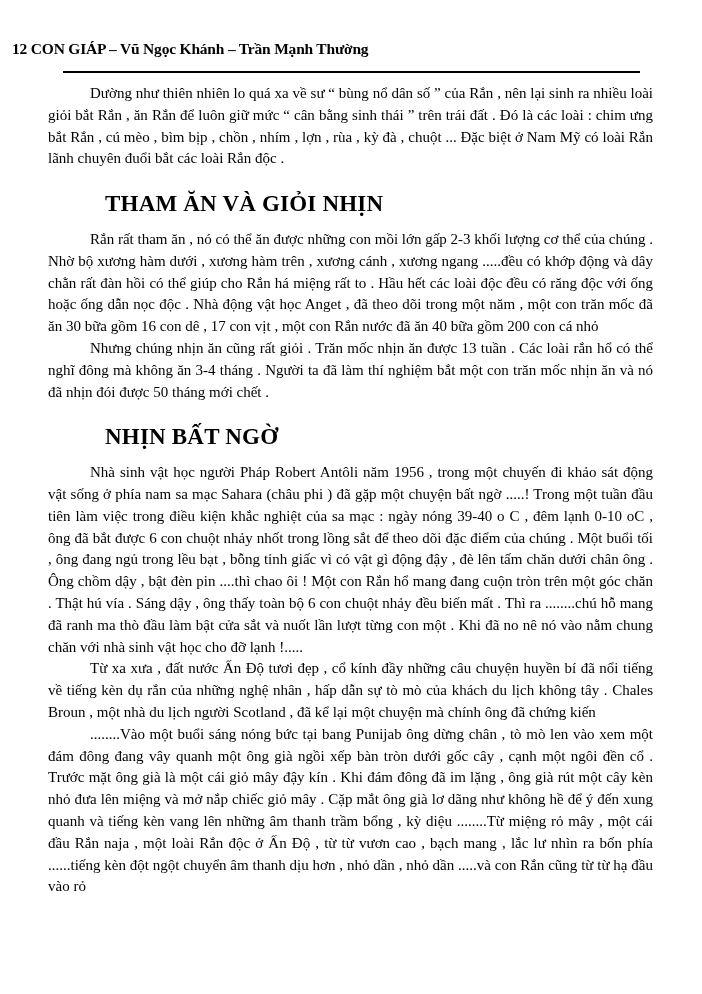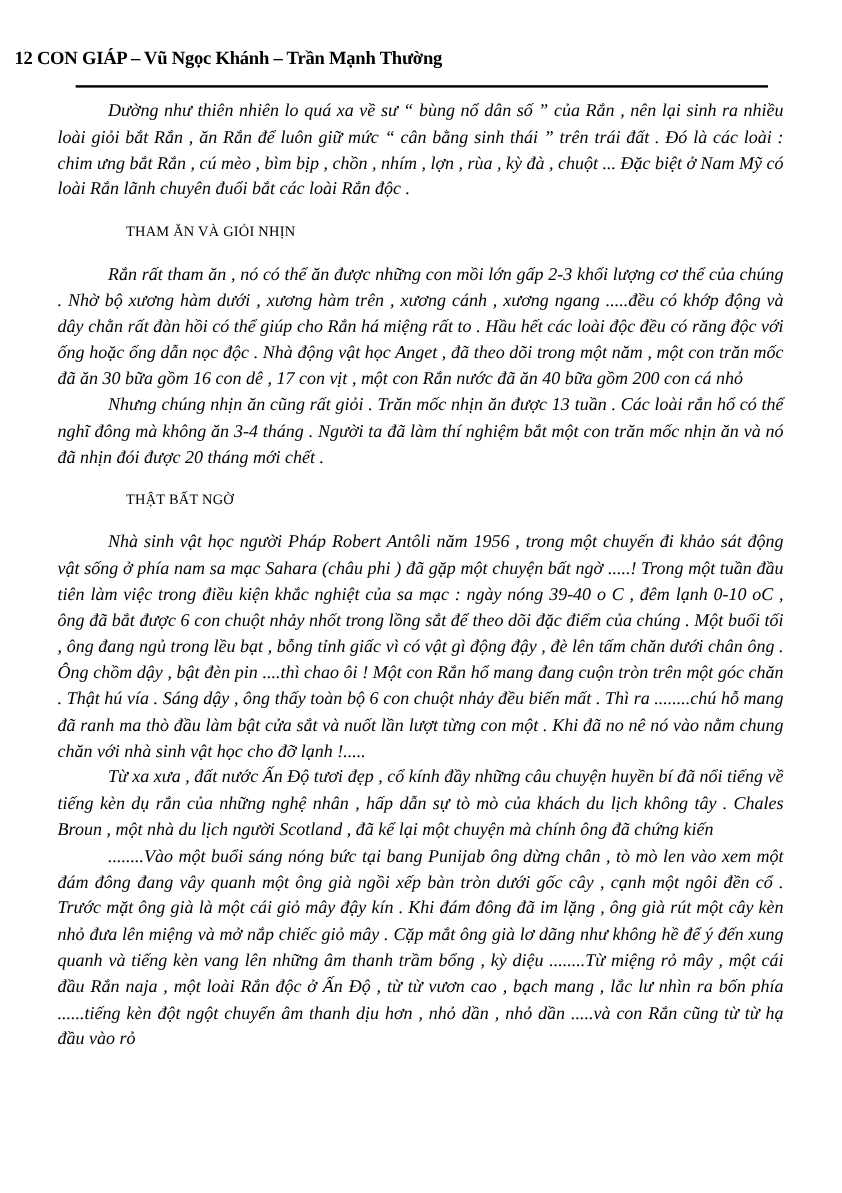--- a/index.html
+++ b/index.html
@@ -47,46 +47,45 @@
   }
   .content {
     margin: 10px 49px 0 48px;
     font-size: 15px;
     line-height: 21.8px;
     text-align: justify;
   }
   .content p {
     margin: 0;
     text-indent: 42px;
-    font-style: italic;
   }
   .content h2 {
     font-family: "Liberation Serif", serif;
-    font-weight: normal;
-    font-size: 12px;
+    font-weight: bold;
+    font-size: 23px;
     letter-spacing: 0.2px;
-    margin: 13px 0 14px 57px;
+    margin: 23px 0 14px 57px;
   }
 </style>
 </head>
 <body>
 
 <div class="header">
   <span class="header-title">12 CON GIÁP – Vũ Ngọc Khánh – Trần Mạnh Thường</span>
 </div>
 
 <div class="rule"></div>
 
 <div class="content">
 
   <p>Dường như thiên nhiên lo quá xa về sư “ bùng nổ dân số ” của Rắn , nên lại sinh ra nhiều loài giỏi bắt Rắn , ăn Rắn để luôn giữ mức “ cân bằng sinh thái ” trên trái đất . Đó là các loài : chim ưng bắt Rắn , cú mèo , bìm bịp , chồn , nhím , lợn , rùa , kỳ đà , chuột ... Đặc biệt ở Nam Mỹ có loài Rắn lãnh chuyên đuổi bắt các loài Rắn độc .</p>
 
   <h2>THAM ĂN VÀ GIỎI NHỊN</h2>
   <p>Rắn rất tham ăn , nó có thể ăn được những con mồi lớn gấp 2-3 khối lượng cơ thể của chúng . Nhờ bộ xương hàm dưới , xương hàm trên , xương cánh , xương ngang .....đều có khớp động và dây chằn rất đàn hồi có thể giúp cho Rắn há miệng rất to . Hầu hết các loài độc đều có răng độc với ống hoặc ống dẫn nọc độc . Nhà động vật học Anget , đã theo dõi trong một năm , một con trăn mốc đã ăn 30 bữa gồm 16 con dê , 17 con vịt , một con Rắn nước đã ăn 40 bữa gồm 200 con cá nhỏ</p>
-  <p>Nhưng chúng nhịn ăn cũng rất giỏi . Trăn mốc nhịn ăn được 13 tuần . Các loài rắn hổ có thể nghĩ đông mà không ăn 3-4 tháng . Người ta đã làm thí nghiệm bắt một con trăn mốc nhịn ăn và nó đã nhịn đói được 20 tháng mới chết .</p>
+  <p>Nhưng chúng nhịn ăn cũng rất giỏi . Trăn mốc nhịn ăn được 13 tuần . Các loài rắn hổ có thể nghĩ đông mà không ăn 3-4 tháng . Người ta đã làm thí nghiệm bắt một con trăn mốc nhịn ăn và nó đã nhịn đói được 50 tháng mới chết .</p>
 
-  <h2>THẬT BẤT NGỜ</h2>
+  <h2>NHỊN BẤT NGỜ</h2>
   <p>Nhà sinh vật học người Pháp Robert Antôli năm 1956 , trong một chuyến đi khảo sát động vật sống ở phía nam sa mạc Sahara (châu phi ) đã gặp một chuyện bất ngờ .....! Trong một tuần đầu tiên làm việc trong điều kiện khắc nghiệt của sa mạc : ngày nóng 39-40 o C , đêm lạnh 0-10 oC , ông đã bắt được 6 con chuột nhảy nhốt trong lồng sắt để theo dõi đặc điểm của chúng . Một buổi tối , ông đang ngủ trong lều bạt , bỗng tỉnh giấc vì có vật gì động đậy , đè lên tấm chăn dưới chân ông . Ông chồm dậy , bật đèn pin ....thì chao ôi ! Một con Rắn hổ mang đang cuộn tròn trên một góc chăn . Thật hú vía .  Sáng dậy , ông thấy toàn bộ 6 con chuột nhảy đều biến mất . Thì ra ........chú hỗ mang đã ranh ma thò đầu làm bật cửa sắt và nuốt lần lượt từng con một . Khi đã no nê nó vào nằm chung chăn với nhà sinh vật học cho đỡ lạnh !.....</p>
 
   <p>Từ xa xưa , đất nước Ấn Độ tươi đẹp , cổ kính đầy những câu chuyện huyền bí đã nổi tiếng về tiếng kèn dụ rắn của những nghệ nhân , hấp dẫn sự tò mò của khách du lịch không tây . Chales Broun , một nhà du lịch người Scotland , đã kể lại một chuyện mà chính ông đã chứng kiến</p>
   <p>........Vào một buổi sáng nóng bức tại bang Punijab ông dừng chân , tò mò len vào xem một đám đông đang vây quanh một ông già ngồi xếp bàn tròn dưới gốc cây , cạnh một ngôi đền cổ . Trước mặt ông già là một cái giỏ mây đậy kín . Khi đám đông đã im lặng , ông già rút một cây kèn nhỏ đưa lên miệng và mở nắp chiếc giỏ mây . Cặp mắt ông già lơ dãng như không hề để ý đến xung quanh và tiếng kèn vang lên những âm thanh trầm bổng , kỳ diệu ........Từ miệng rỏ mây , một cái đầu Rắn naja , một loài Rắn độc ở Ấn Độ , từ từ vươn cao , bạch mang , lắc lư nhìn ra bốn phía ......tiếng kèn đột ngột chuyển âm thanh dịu hơn , nhỏ dần , nhỏ dần .....và con Rắn cũng từ từ hạ đầu vào rỏ</p>
 
 </div>
 
 </body></html>

